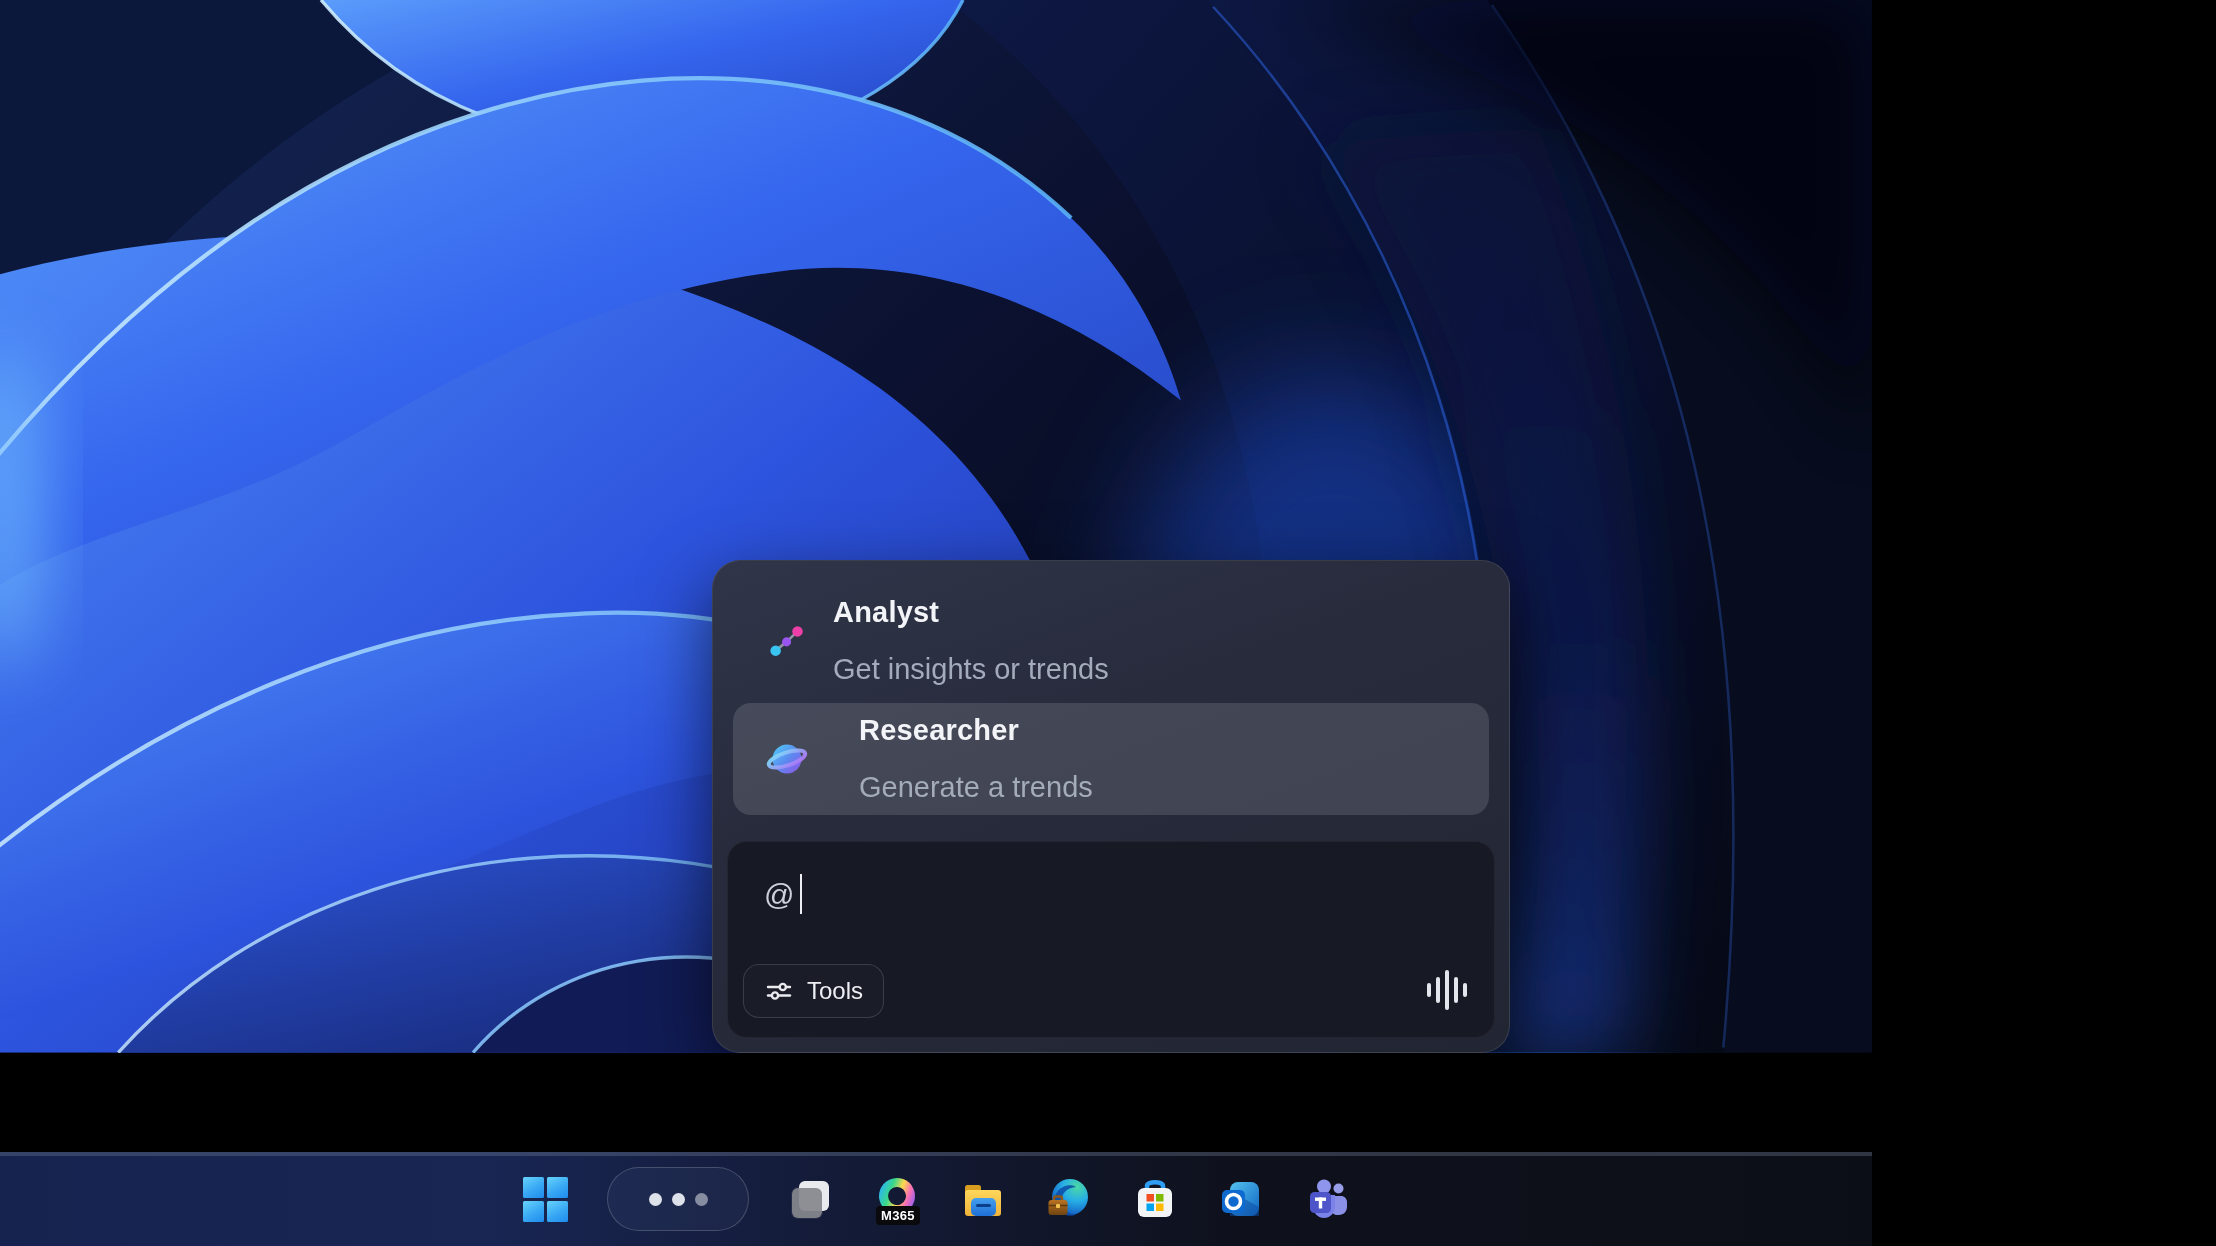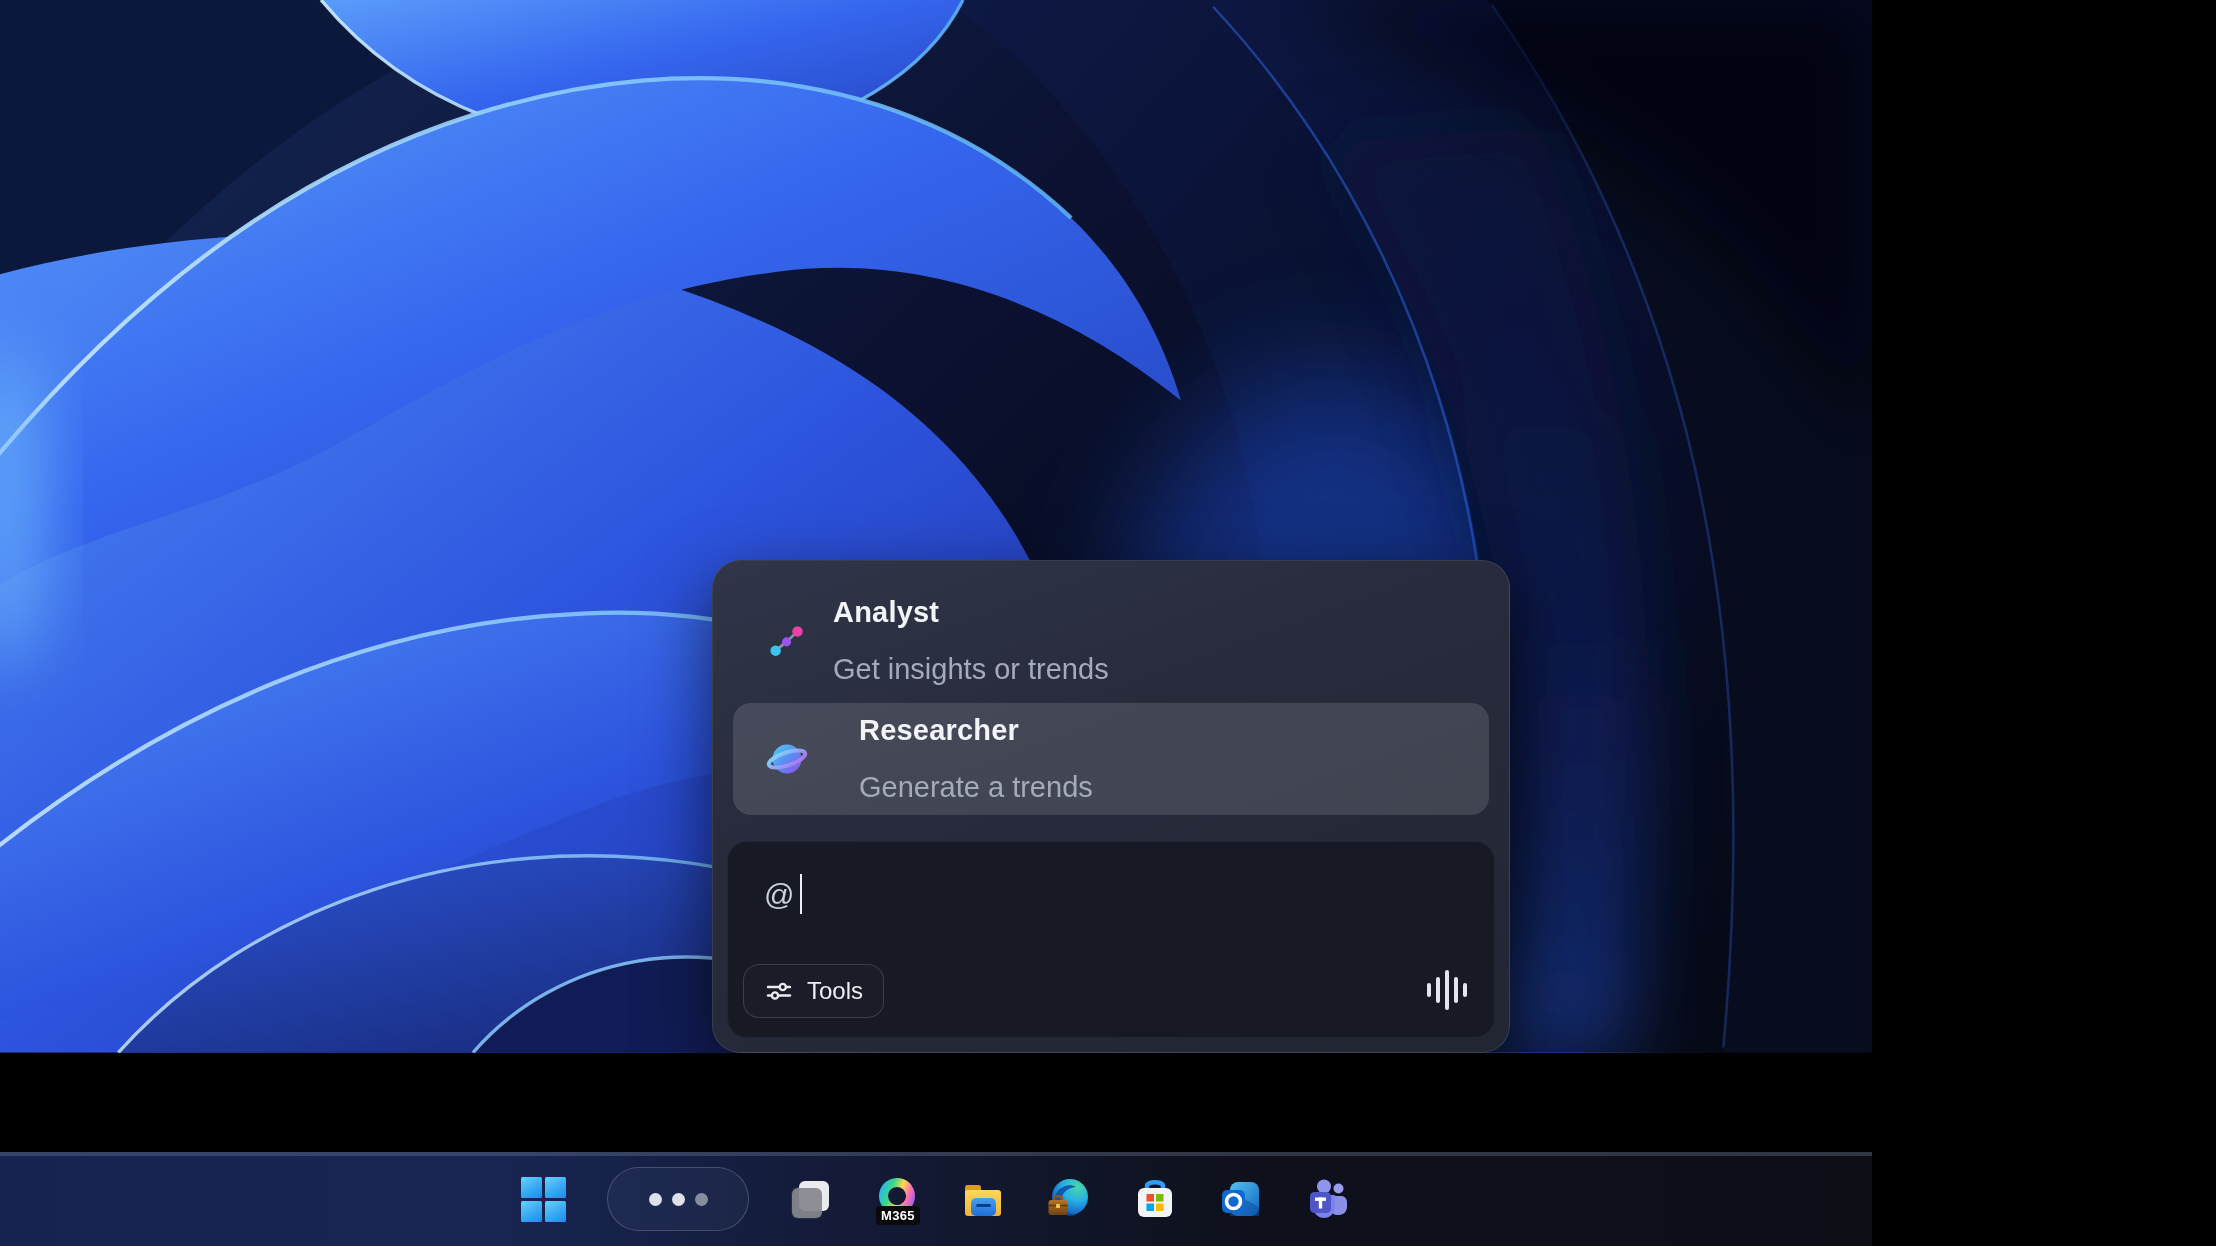--- a/index.html
+++ b/index.html
@@ -38,21 +38,21 @@
   .vb1,.vb5{height:14px;} .vb2,.vb4{height:26px;} .vb3{height:40px;}
 
   
   .taskbar{position:absolute;left:0;bottom:0;width:100%;height:94px;
            background:linear-gradient(90deg,rgba(24,37,84,0.94) 0%,rgba(26,40,88,0.94) 26%,
                        rgba(21,29,60,0.94) 44%,rgba(15,18,30,0.95) 66%,rgba(13,15,24,0.96) 100%);}
   .taskbar::before{content:"";position:absolute;left:0;top:0;width:100%;height:4px;
            background:rgba(125,136,158,0.32);}
   .tb-inner{position:absolute;inset:0;display:flex;align-items:center;justify-content:center;gap:38px;}
   .tb-btn{width:48px;height:48px;position:relative;background:transparent;border:none;padding:0;cursor:default;
-          display:flex;align-items:center;}
+          display:flex;align-items:center;justify-content:center;}
   .pill{width:142px;height:64px;border-radius:32px;border:1.5px solid rgba(255,255,255,0.18);
         background:rgba(130,150,200,0.07);display:flex;align-items:center;justify-content:center;gap:10px;cursor:default;}
   .dot{width:13px;height:13px;border-radius:50%;}
   .d1,.d2{background:#dde1ea;} .d3{background:#878da0;}
 
   .win-grid{display:grid;grid-template-columns:21px 21px;grid-template-rows:21px 21px;gap:3px;}
   .win-pane{background:linear-gradient(150deg,#67d4fa 0%,#38a8f4 55%,#1f8bed 100%);border-radius:1.5px;}
 
   .tv-back{position:absolute;left:12px;top:6px;width:30px;height:30px;background:#e9eaee;border-radius:6px;}
   .tv-front{position:absolute;left:5px;top:13px;width:30px;height:30px;background:rgba(134,136,142,0.93);

